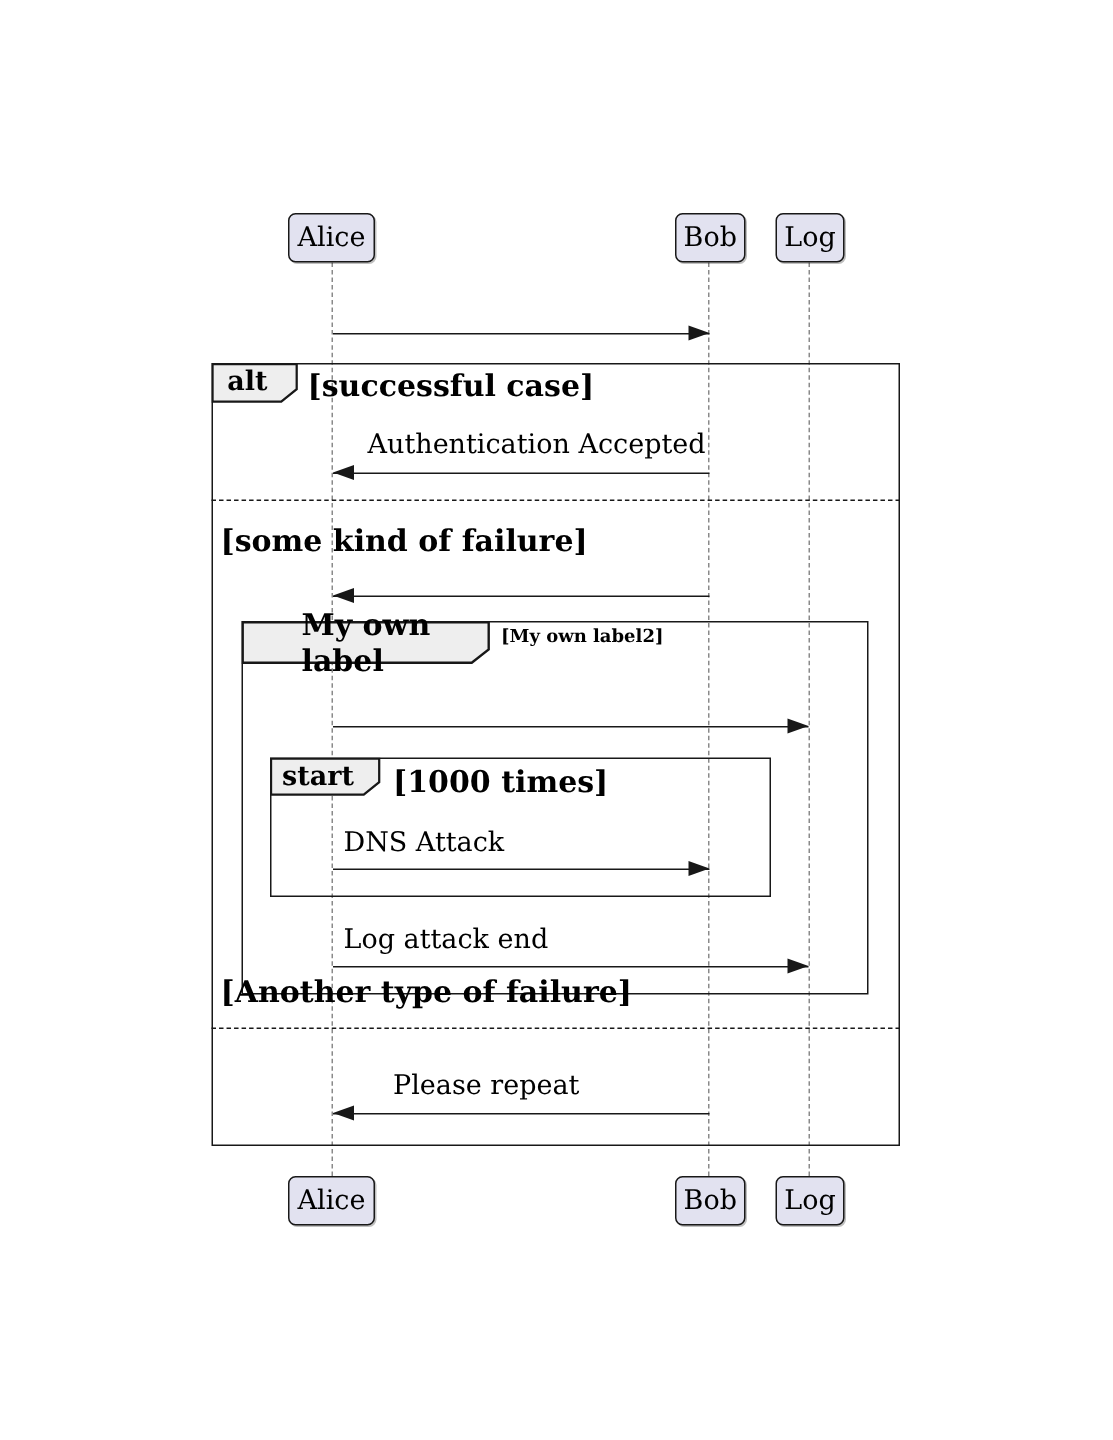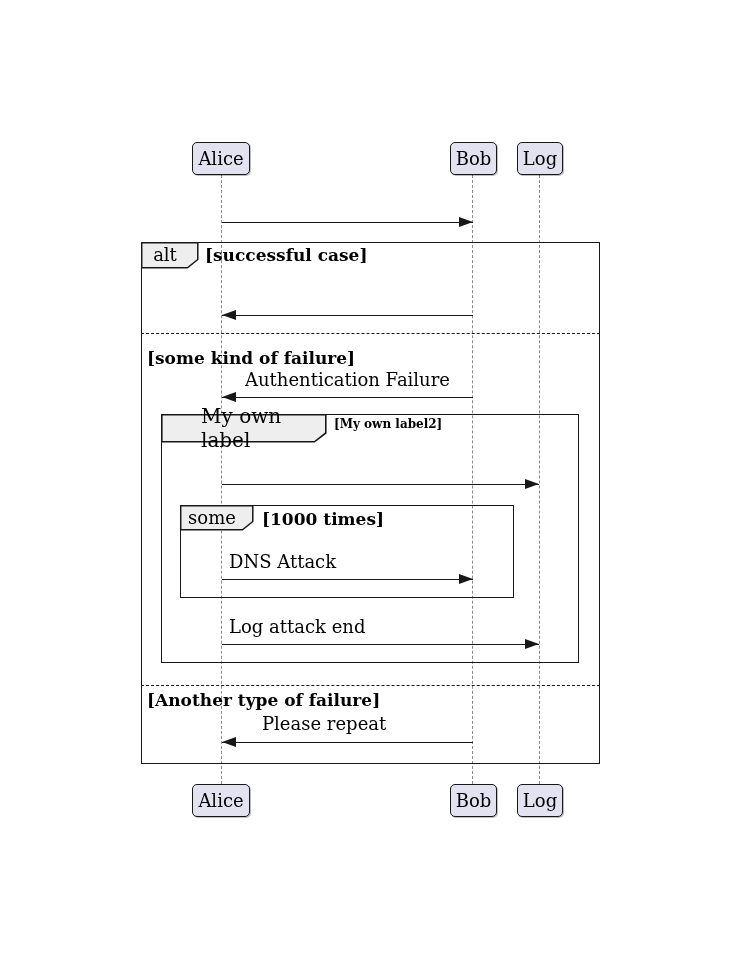--- a/index.html
+++ b/index.html
@@ -38,26 +38,26 @@
   .frame-label {
     position: absolute;
   }
   .frame-label svg { display: block; }
   .frame-label .kw {
     position: absolute;
     left: 0; top: 0; right: 10px; bottom: 2px;
     display: flex;
     align-items: center;
     justify-content: center;
-    font-weight: normal;
+    font-weight: bold;
   }
   .guard {
     position: absolute;
     font-weight: bold;
-    font-size: 17px;
+    font-size: 20px;
     white-space: nowrap;
   }
   .divider {
     position: absolute;
     height: 0;
     border-top: 1.6px dashed #181818;
   }
   .msg-label {
     position: absolute;
     font-size: 18px;
@@ -112,59 +112,59 @@
 
   <div class="frame" style="left:141px; top:242px; width:459px; height:522px;"></div>
   <div class="frame-label" style="left:141px; top:242px; width:58px; height:27px;">
     <svg width="58" height="27" viewBox="0 0 58 27">
       <path d="M0.7,0.7 L56.8,0.7 L56.8,17.5 L46.5,25.8 L0.7,25.8 Z" fill="#EEEEEE" stroke="#181818" stroke-width="1.5"></path>
     </svg>
     <span class="kw" style="font-size:18px;">alt</span>
   </div>
   <div class="guard" style="left:205px; top:245px;">[successful case]</div>
 
+  <div class="msg-label" style="left:245px; top:286px;">Authentication Accepted</div>
   <div class="msg-line" style="left:222px; top:315px; width:251px;"></div>
   <div class="arrowhead left" style="left:222px; top:310px;"></div>
 
   <div class="divider" style="left:141px; top:333px; width:459px;"></div>
   <div class="guard" style="left:147px; top:348px;">[some kind of failure]</div>
 
-  <div class="msg-label" style="left:245px; top:369px;">Authentication Failure</div>
   <div class="msg-line" style="left:222px; top:397px; width:251px;"></div>
   <div class="arrowhead left" style="left:222px; top:392px;"></div>
 
   <div class="frame" style="left:161px; top:414px; width:418px; height:249px;"></div>
   <div class="frame-label" style="left:161px; top:414px; width:166px; height:29px;">
     <svg width="166" height="29" viewBox="0 0 166 29">
       <path d="M0.8,0.8 L164.8,0.8 L164.8,19 L153.5,27.8 L0.8,27.8 Z" fill="#EEEEEE" stroke="#181818" stroke-width="1.6"></path>
     </svg>
     <span class="kw" style="font-size:20px;padding-left:40px;">My own label</span>
   </div>
   <div class="guard" style="left:334px; top:417px; font-size:12px;">[My own label2]</div>
 
   <div class="msg-line" style="left:222px; top:484px; width:317px;"></div>
   <div class="arrowhead right" style="left:525px; top:479px;"></div>
 
   <div class="frame" style="left:180px; top:505px; width:334px; height:93px;"></div>
   <div class="frame-label" style="left:180px; top:505px; width:74px; height:26px;">
     <svg width="74" height="26" viewBox="0 0 74 26">
       <path d="M0.7,0.7 L72.8,0.7 L72.8,16.5 L62.5,24.8 L0.7,24.8 Z" fill="#EEEEEE" stroke="#181818" stroke-width="1.5"></path>
     </svg>
-    <span class="kw" style="font-size:18px;">some</span>
+    <span class="kw" style="font-size:18px;">start</span>
   </div>
   <div class="guard" style="left:262px; top:509px;">[1000 times]</div>
 
   <div class="msg-label" style="left:229px; top:551px;">DNS Attack</div>
   <div class="msg-line" style="left:222px; top:579px; width:251px;"></div>
   <div class="arrowhead right" style="left:459px; top:574px;"></div>
 
   <div class="msg-label" style="left:229px; top:616px;">Log attack end</div>
   <div class="msg-line" style="left:222px; top:644px; width:317px;"></div>
   <div class="arrowhead right" style="left:525px; top:639px;"></div>
 
   <div class="divider" style="left:141px; top:685px; width:459px;"></div>
-  <div class="guard" style="left:147px; top:690px;">[Another type of failure]</div>
+  <div class="guard" style="left:147px; top:649px;">[Another type of failure]</div>
 
   <div class="msg-label" style="left:262px; top:713px;">Please repeat</div>
   <div class="msg-line" style="left:222px; top:742px; width:251px;"></div>
   <div class="arrowhead left" style="left:222px; top:737px;"></div>
 
 </div>
 
 </body></html>

